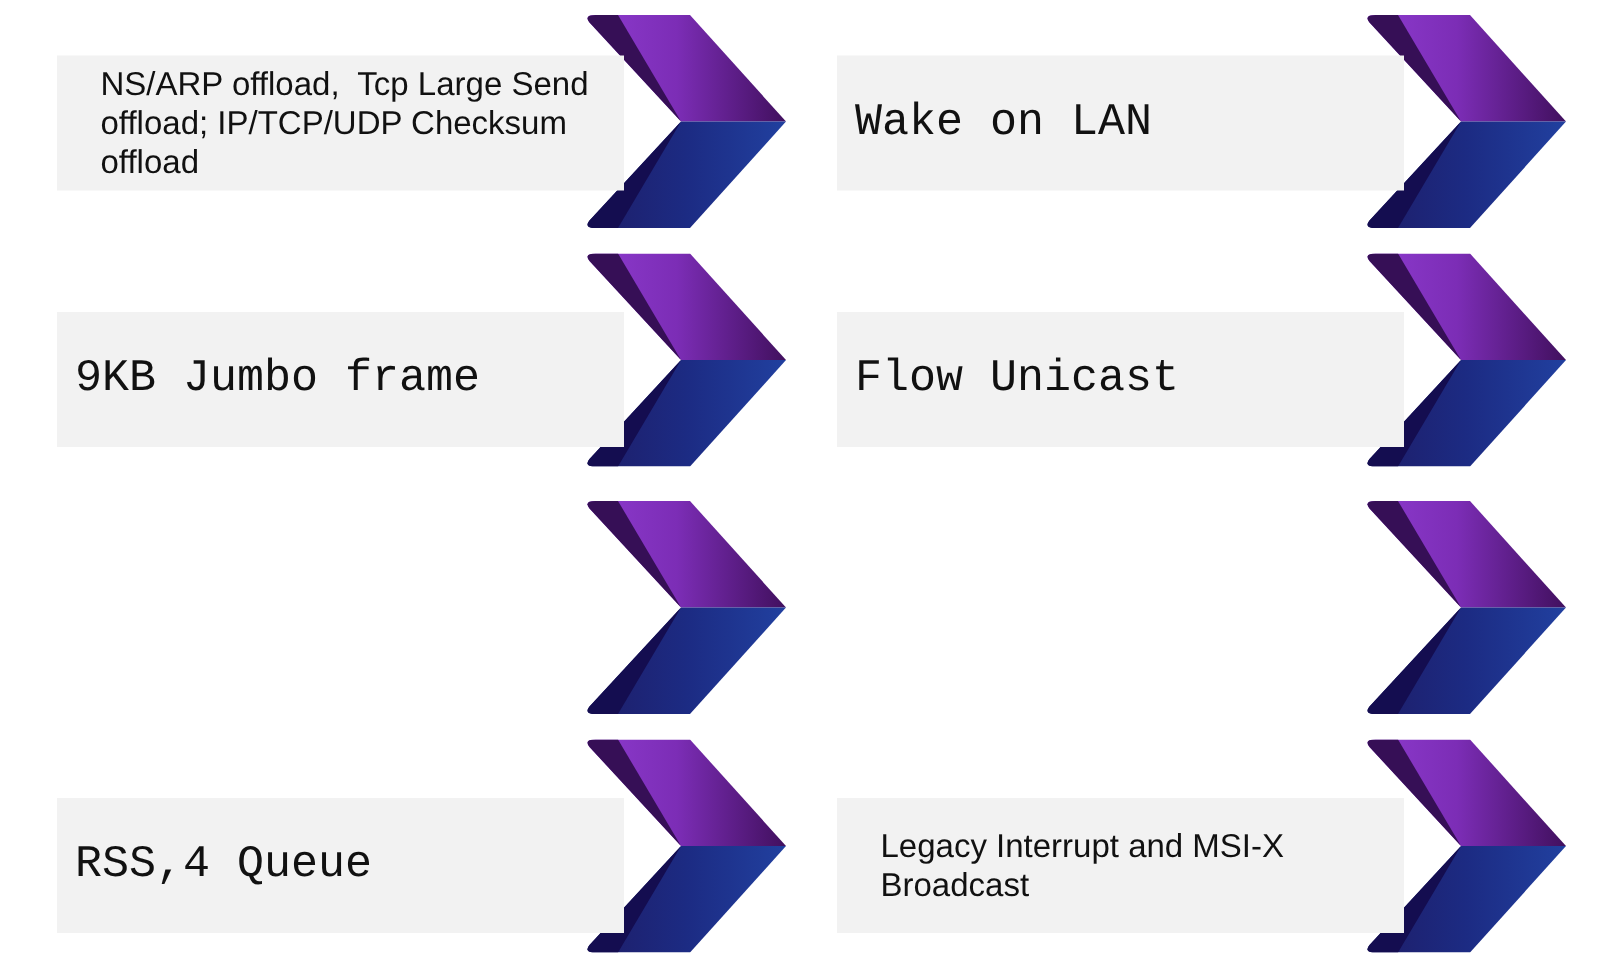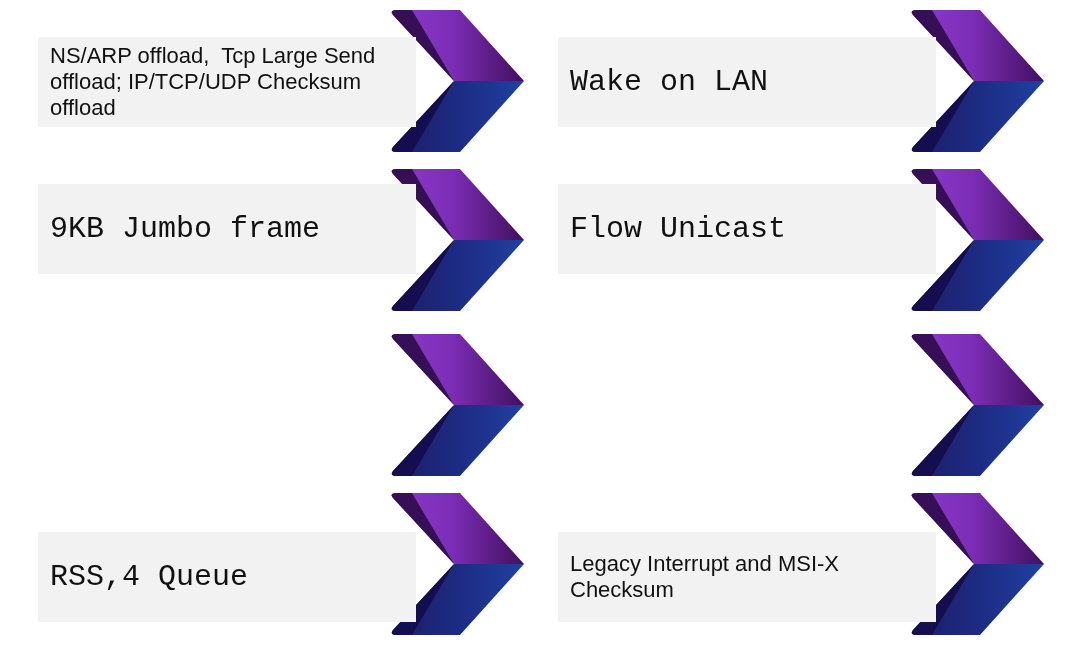--- a/index.html
+++ b/index.html
@@ -17,28 +17,28 @@
     background:#f2f2f2;
     display:flex;align-items:center;
     box-sizing:border-box;
     padding:0 10px 0 12px;
   }
   .box span{
     color:#111111;
     white-space:pre-wrap;
     display:block;
   }
-  .box.small span{font-size:22px;line-height:26px;}
+  .box.small span{font-size:22px;line-height:26px;margin-left:17px;}
   .box.large span{font-size:30px;line-height:34px;font-family:Liberation Mono, monospace;}
   
   .chev.c0{left:384px}  .chev.c1{left:904px}
   .box.c0{left:38px}    .box.c1{left:558px}
   
   .chev.r0{top:10px}  .chev.r1{top:169px}  .chev.r2{top:334px}  .chev.r3{top:493px}
-  .box.r0{top:37px}   .box.r1{top:184px}   .box.r2{top:361px}   .box.r3{top:532px}
+  .box.r0{top:37px}   .box.r1{top:208px}   .box.r2{top:361px}   .box.r3{top:532px}
 </style>
 </head>
 <body>
 
 <div class="slide">
 
   <svg class="defs" aria-hidden="true">
     <defs>
       <linearGradient id="gTop" x1="0" y1="0" x2="1" y2="0">
         <stop offset="0" stop-color="#8d3bce"></stop>
@@ -102,16 +102,16 @@
     </svg>
   <div class="box large c0 r3">
     <span>RSS,4 Queue</span>
   </div>
 
   <svg class="chev c1 r3" viewBox="0 0 140 142">
       <use href="#chevShape"></use>
     </svg>
   <div class="box small c1 r3">
     <span>Legacy Interrupt and MSI-X
-Checksum</span>
+Broadcast</span>
   </div>
 
 </div>
 
 </body></html>

